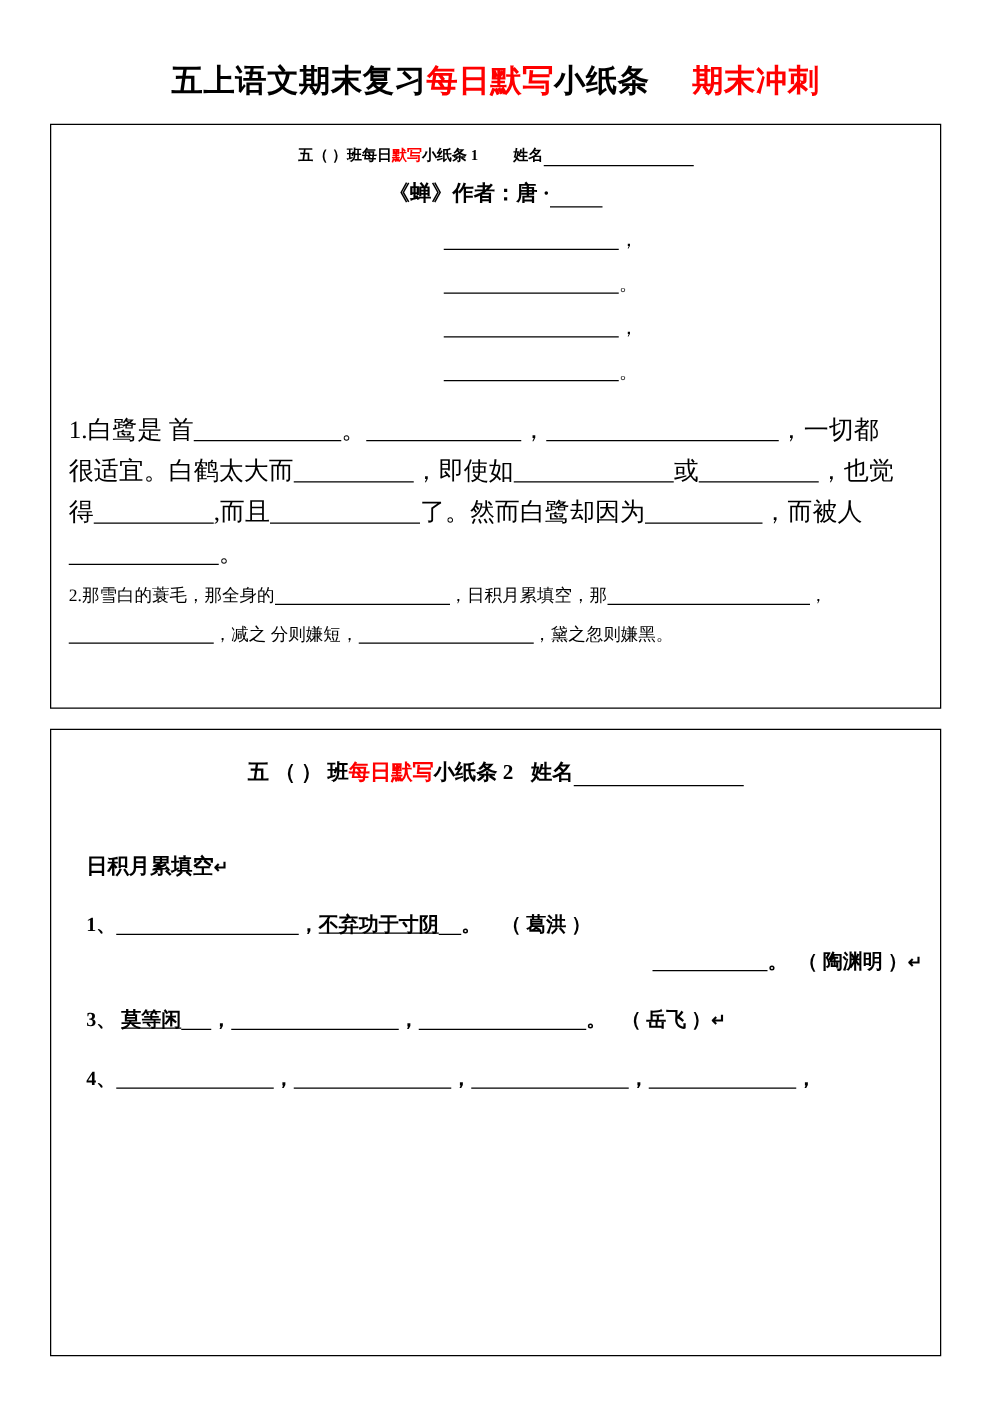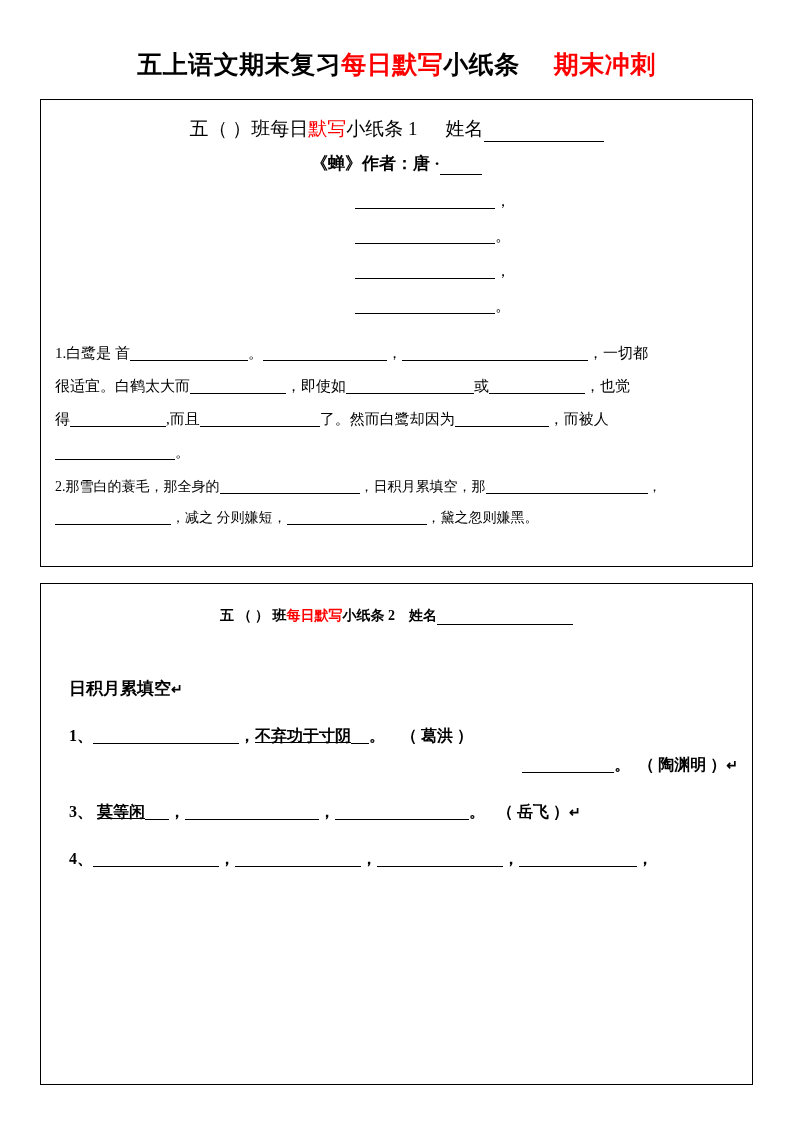--- a/index.html
+++ b/index.html
@@ -46,22 +46,22 @@
     padding: 12px 14px 10px 14px;
   }
   .box1 { height: 468px; }
   .box2 { height: 502px; margin-top: 16px; }
 
   .red { color: #ff0000; }
 
   
   .c1-head {
     text-align: center;
-    font-size: 19px;
-    font-weight: normal;
+    font-size: 12px;
+    font-weight: bold;
     margin: 4px 0 2px 0;
     white-space: nowrap;
   }
   .c1-head .name-gap { display:inline-block; width: 28px; }
   .ul { text-decoration: underline; }
   .u-long {
     display: inline-block;
     border-bottom: 1px solid #000;
     vertical-align: bottom;
   }
@@ -84,41 +84,41 @@
   .poem-line .blank {
     display: inline-block;
     width: 140px;
     border-bottom: 1px solid #000;
     height: 17px;
     vertical-align: -3px;
   }
   .poem-line .punct { font-size: 16px; }
 
   .para {
-    font-size: 15px;
+    font-size: 20px;
     line-height: 33px;
     margin-top: 6px;
     text-align: left;
   }
   .para2 {
     font-size: 14px;
     line-height: 31px;
     margin-top: 2px;
   }
   .bl {
     display: inline-block;
     border-bottom: 1px solid #000;
     height: 15px;
     vertical-align: -3px;
   }
 
   
   .c2-head {
     text-align: center;
-    font-size: 14px;
+    font-size: 17px;
     font-weight: bold;
     margin: 10px 0 0 0;
     white-space: nowrap;
   }
   .c2-head .gapsm { display:inline-block; width: 14px; }
   .c2-sectitle {
     font-size: 17px;
     font-weight: bold;
     margin: 52px 0 0 14px;
   }

